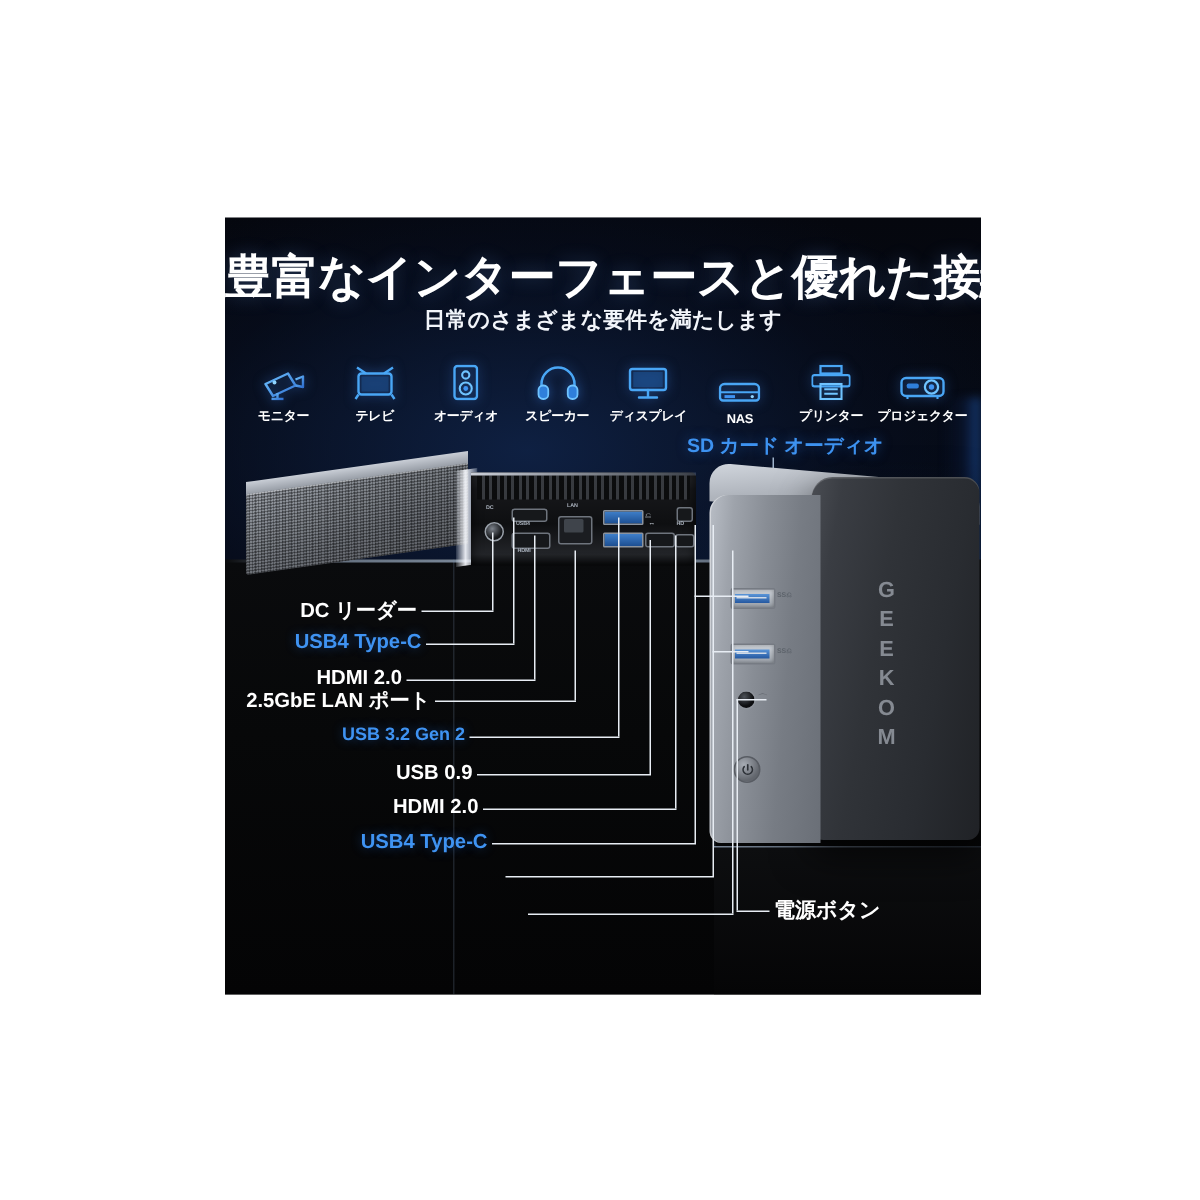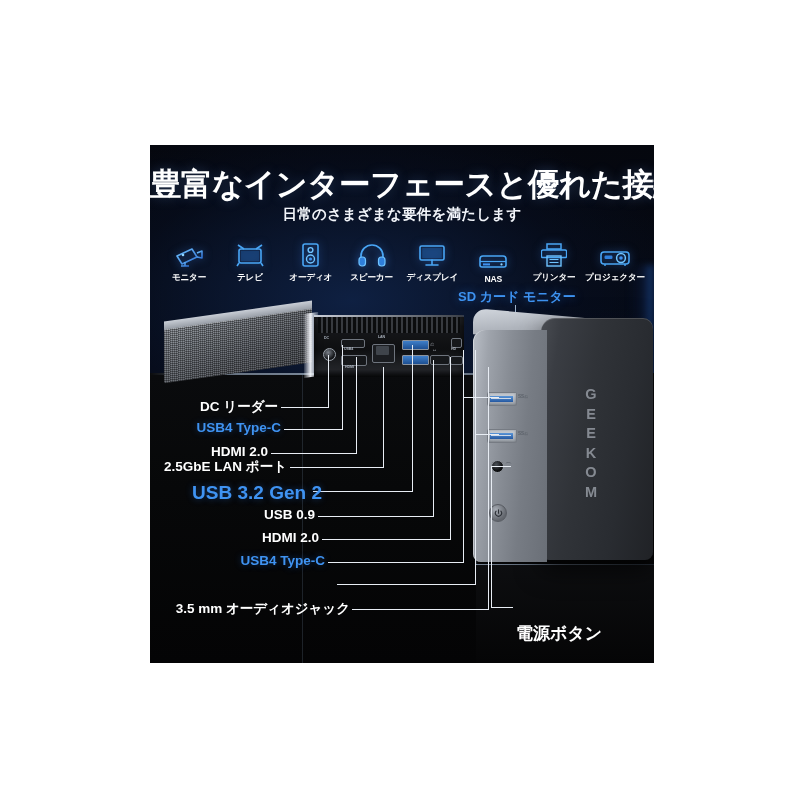--- a/index.html
+++ b/index.html
@@ -308,21 +308,21 @@
             <circle cx="21" cy="9" r="1.8" fill="#3f93f2"></circle>
             <rect x="4.5" y="6.6" width="8" height="3.4" rx="1.2" fill="#2f7fdb"></rect>
             <path d="M5 15 V17 M25 15 V17" stroke="#49a6f5" stroke-width="1.4"></path>
           </svg>
         </div>
         <div class="iconlabel">プロジェクター</div>
       </div>
 
     </div>
 
-    <div id="sdcap">SD カード モニター</div>
+    <div id="sdcap">SD カード オーディオ</div>
     <div id="sdtick"></div>
 
     <div id="desk"></div>
     <div id="deskedge"></div>
     <div class="deskseam" style="left:152px;top:228px;height:290px;"></div>
     <div class="deskseam" style="left:326px;top:228px;height:192px;"></div>
     <div id="desk2"></div>
     <div id="desk2edge"></div>
 
     <div id="minipc">
@@ -407,28 +407,27 @@
     <div class="ln lnh" style="left:168px;top:371px;width:116px;"></div>
     <div class="ln lnh" style="left:172px;top:394px;width:129px;"></div>
     <div class="ln lnh" style="left:178px;top:417px;width:136px;"></div>
     <div class="ln lnh" style="left:187px;top:439px;width:139px;"></div>
     <div class="ln lnh" style="left:202px;top:464px;width:137px;"></div>
 
     <div class="lab w" style="left:0px;top:253px;width:128px;font-size:13.5px;">DC リーダー</div>
     <div class="lab b" style="left:0px;top:275px;width:131px;font-size:13.5px;">USB4 Type-C</div>
     <div class="lab w" style="left:0px;top:299px;width:118px;font-size:13.5px;">HDMI 2.0</div>
     <div class="lab w" style="left:0px;top:313px;width:137px;font-size:13.5px;">2.5GbE LAN ポート</div>
-    <div class="lab b" style="left:0px;top:337px;width:160px;font-size:19px;padding-left:12px;">USB 3.2 Gen 2</div>
+    <div class="lab b" style="left:0px;top:337px;width:160px;font-size:12px;">USB 3.2 Gen 2</div>
     <div class="lab w" style="left:0px;top:362px;width:165px;font-size:13.5px;">USB 0.9</div>
     <div class="lab w" style="left:0px;top:385px;width:169px;font-size:13.5px;">HDMI 2.0</div>
     <div class="lab b" style="left:0px;top:408px;width:175px;font-size:13.5px;">USB4 Type-C</div>
-    <div class="lab w" style="left:0px;top:455px;width:200px;font-size:13.5px;">3.5 mm オーディオジャック</div>
 
     <div class="ln lnh" style="left:313px;top:252px;width:36px;"></div>
     <div class="ln lnh" style="left:325px;top:289px;width:24px;"></div>
 
     <div class="ln lnv" style="left:341px;top:321px;height:141px;"></div>
     <div class="ln lnh" style="left:341px;top:321px;width:20px;"></div>
     <div class="ln lnh" style="left:341px;top:462px;width:22px;"></div>
-    <div class="lab w left" style="left:366px;top:477px;font-size:17px;text-align:center;">電源ボタン</div>
+    <div class="lab w left" style="left:366px;top:453px;font-size:14px;text-align:center;">電源ボタン</div>
 
   </div>
 </div>
 
 </body></html>

